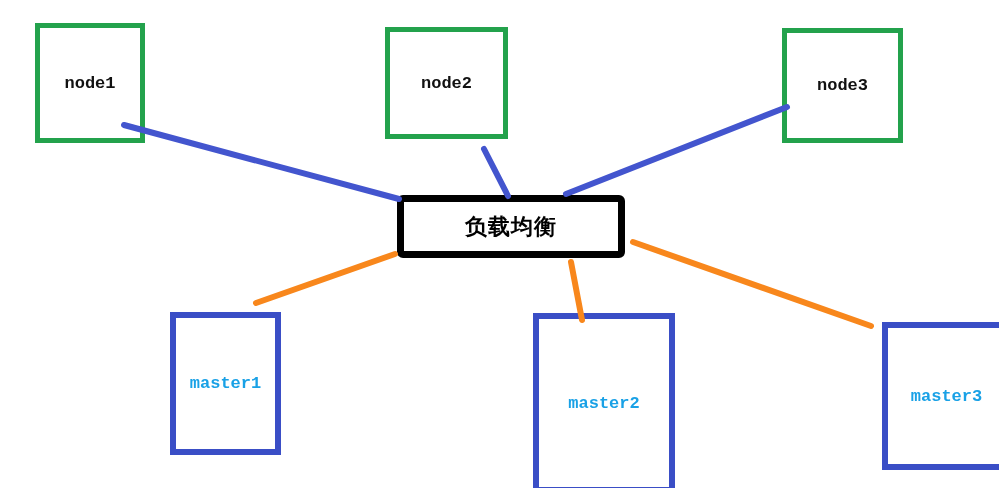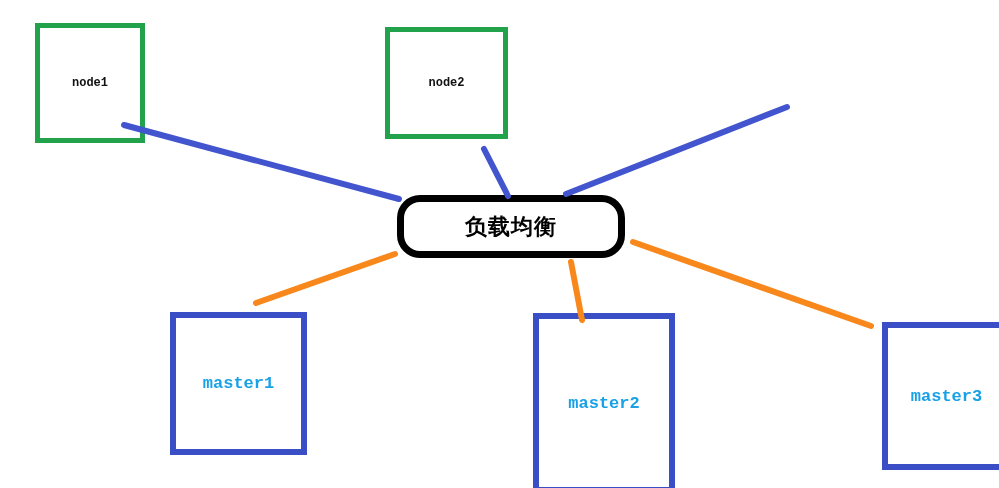--- a/index.html
+++ b/index.html
@@ -34,47 +34,47 @@
     z-index: 1;
   }
   .node-box {
     border: 5px solid #23a24c;
   }
   .master-box {
     border: 6px solid #3a4ec6;
   }
   .center-box {
     border: 7px solid #000000;
-    border-radius: 23px;
+    border-radius: 6px;
     z-index: 1;
   }
   .node-label {
     font-family: "Liberation Mono", "DejaVu Sans Mono", monospace;
     font-weight: bold;
-    font-size: 12px;
+    font-size: 17px;
     color: #111111;
   }
   .master-label {
     font-family: "Liberation Mono", "DejaVu Sans Mono", monospace;
     font-weight: bold;
     font-size: 17px;
     color: #19a1e6;
   }
   .center-label {
     font-family: "DejaVu Sans", sans-serif;
     font-weight: bold;
     font-size: 22px;
     color: #000000;
     letter-spacing: 1px;
   }
   
   .node1   { left: 35px;  top: 23px;  width: 110px; height: 120px; }
   .node2   { left: 385px; top: 27px;  width: 123px; height: 112px; }
   .node3   { left: 782px; top: 28px;  width: 121px; height: 115px; }
-  .master1 { left: 170px; top: 312px; width: 137px; height: 143px; }
+  .master1 { left: 170px; top: 312px; width: 111px; height: 143px; }
   .master2 { left: 533px; top: 313px; width: 142px; height: 180px; }
   .master3 { left: 882px; top: 322px; width: 129px; height: 148px; }
   .center  { left: 397px; top: 195px; width: 228px; height: 63px;  }
 </style>
 </head>
 <body>
 
 <div class="canvas">
 
   <svg class="edges-layer" viewBox="0 0 999 488" xmlns="http://www.w3.org/2000/svg">
@@ -87,20 +87,23 @@
     </svg>
 
   <div class="box node-box node1">
     <span class="node-label">node1</span>
   </div>
 
   <div class="box node-box node2">
     <span class="node-label">node2</span>
   </div>
 
+  <div class="box node-box node3">
+    <span class="node-label">node3</span>
+  </div>
 
   <div class="box center-box center">
     <span class="center-label">负载均衡</span>
   </div>
 
   <div class="box master-box master1">
     <span class="master-label">master1</span>
   </div>
 
   <div class="box master-box master2">

